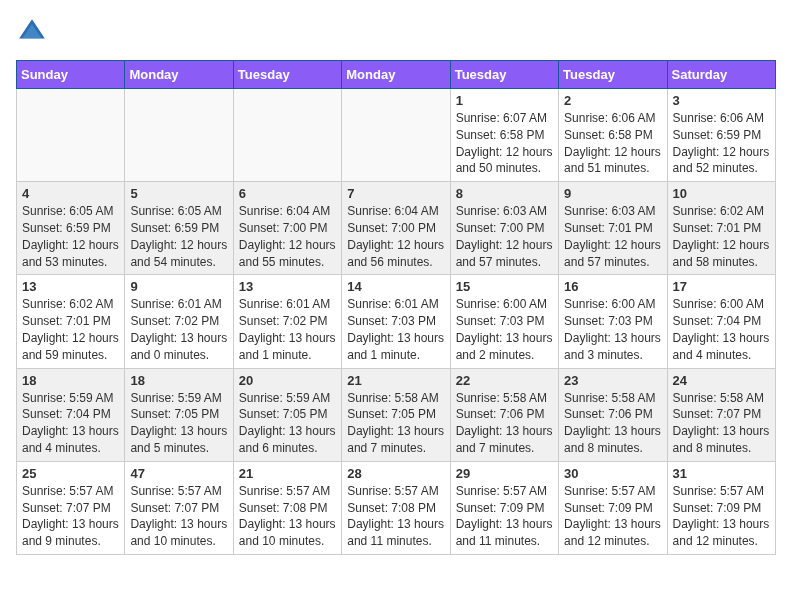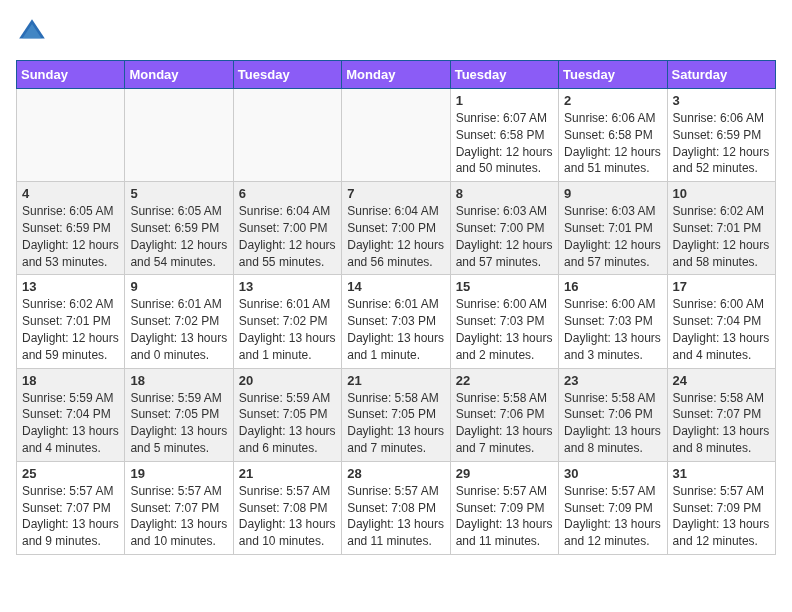--- a/index.html
+++ b/index.html
@@ -228,21 +228,21 @@
           <span class="day-number">24</span>
           <div class="day-info">Sunrise: 5:58 AM<br>Sunset: 7:07 PM<br>Daylight: 13 hours<br>and 8 minutes.</div>
         </td>
       </tr>
       <tr>
         <td>
           <span class="day-number">25</span>
           <div class="day-info">Sunrise: 5:57 AM<br>Sunset: 7:07 PM<br>Daylight: 13 hours<br>and 9 minutes.</div>
         </td>
         <td>
-          <span class="day-number">19</span>
+          <span class="day-number">47</span>
           <div class="day-info">Sunrise: 5:57 AM<br>Sunset: 7:07 PM<br>Daylight: 13 hours<br>and 10 minutes.</div>
         </td>
         <td>
           <span class="day-number">21</span>
           <div class="day-info">Sunrise: 5:57 AM<br>Sunset: 7:08 PM<br>Daylight: 13 hours<br>and 10 minutes.</div>
         </td>
         <td>
           <span class="day-number">28</span>
           <div class="day-info">Sunrise: 5:57 AM<br>Sunset: 7:08 PM<br>Daylight: 13 hours<br>and 11 minutes.</div>
         </td>

